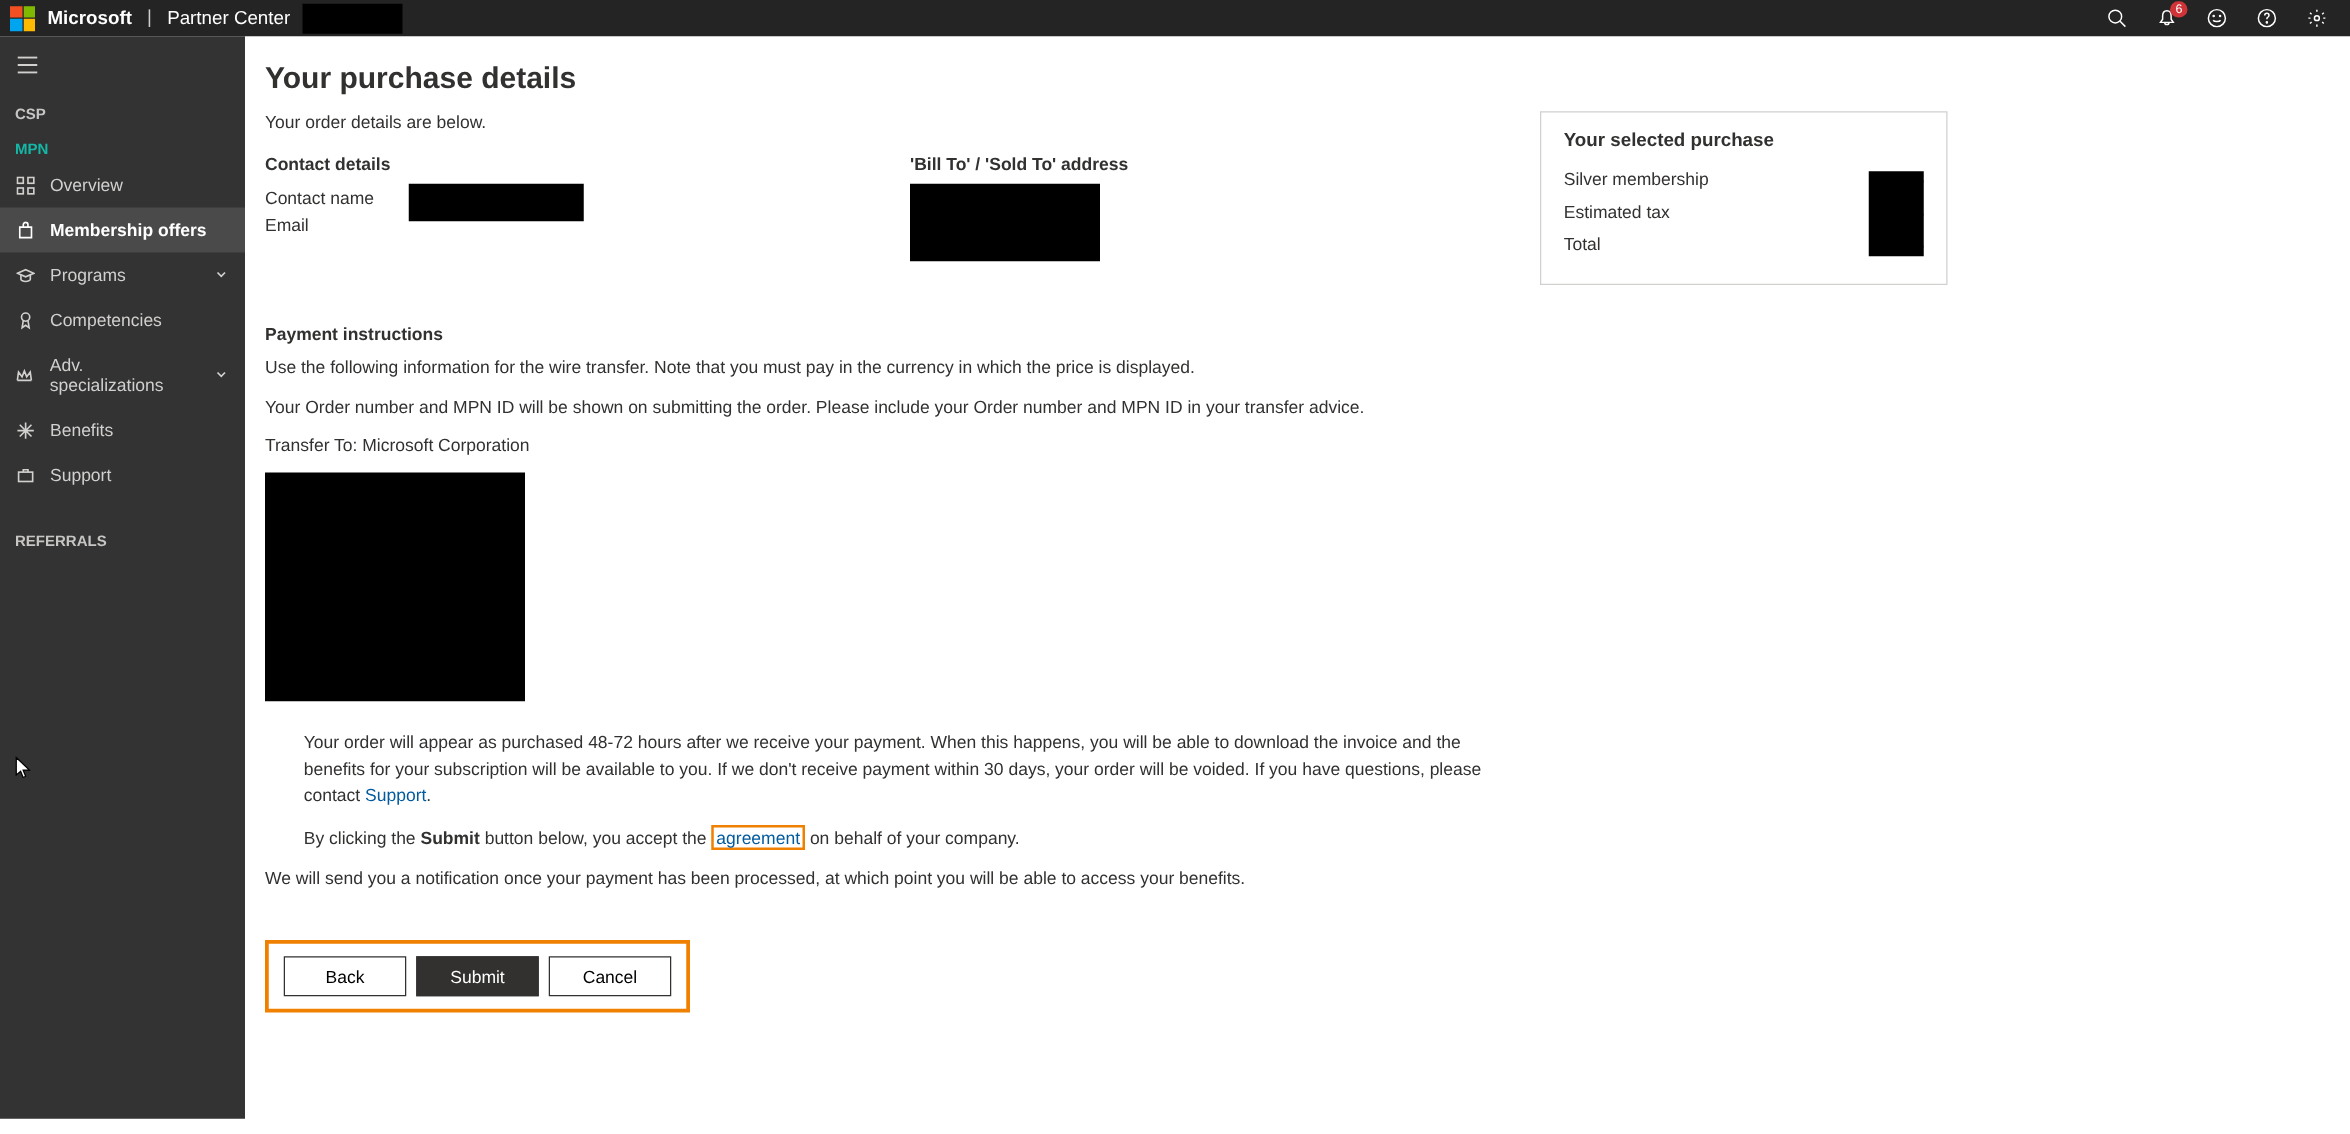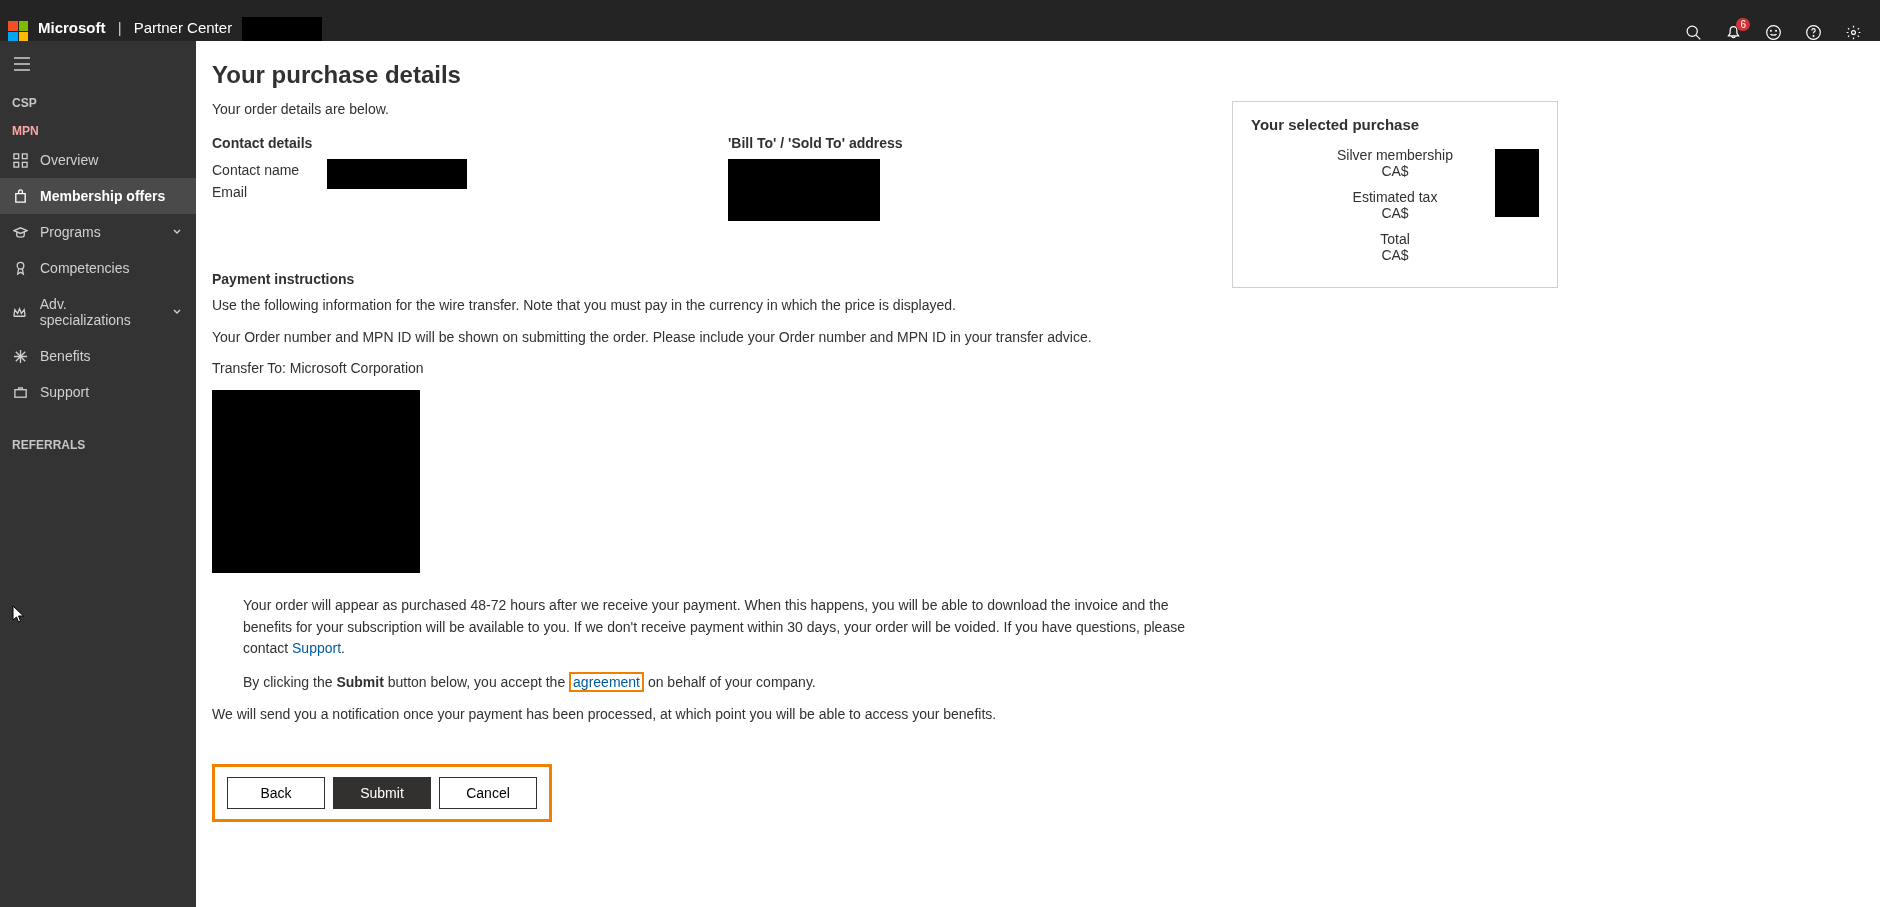--- a/index.html
+++ b/index.html
@@ -7,25 +7,25 @@
     font-family: "Segoe UI", Arial, sans-serif;
     font-size: 14px;
     color: #323130;
     background: #fff;
     width: 1880px;
     height: 907px;
     overflow: hidden;
   }
   
   .topbar {
-    height: 41px;
+    height: 29px;
     background: #242424;
     color: #fff;
     display: flex;
-    align-items: flex-end;
+    align-items: center;
     padding: 0 12px 0 8px;
   }
   .ms-logo {
     width: 20px; height: 20px;
     display: grid;
     grid-template-columns: 1fr 1fr;
     grid-template-rows: 1fr 1fr;
     gap: 1px;
     margin-right: 10px;
   }
@@ -117,21 +117,21 @@
   }
   .btn.primary { background:#323130; color:#fff;}
   
   .summary {
     border:1px solid #d2d0ce;
     padding: 14px 18px;
     width: 326px;
     margin-top: 40px;
   }
   .summary h3 { font-size:15px; font-weight:700; margin-bottom:14px;}
-  .summary-row { display:flex; justify-content:space-between; align-items:center; margin-bottom:10px;flex-direction:column;}
+  .summary-row { display:flex; justify-content:space-between; align-items:center; margin-bottom:10px;}
   .summary-row .val { display:flex; align-items:center; gap:2px;}
   .summary-rows { position:relative;}
   .tall-redact-box {
     position:absolute; right:0; top:2px;
     width:44px; height:68px; background:#000;
   }
   
   .cursor { position:absolute; left:12px; top:605px; pointer-events:none;}
   .cursor svg { width:14px; height:18px;}
 </style>
@@ -195,21 +195,21 @@
   <div class="sidebar">
     <div class="hamburger">
       <svg viewBox="0 0 16 14">
           <line x1="0" y1="1" x2="16" y2="1"></line>
           <line x1="0" y1="7" x2="16" y2="7"></line>
           <line x1="0" y1="13" x2="16" y2="13"></line>
         </svg>
     </div>
 
     <div class="side-section-label">CSP</div>
-    <div class="side-section-label" style="color:#fca5a5;">MPN</div>
+    <div class="side-section-label" style="color:#14b8a6;">MPN</div>
 
     <div class="side-item">
       <span class="icon">
           <svg viewBox="0 0 16 16">
             <rect x="1" y="1" width="5" height="5"></rect>
             <rect x="10" y="1" width="5" height="5"></rect>
             <rect x="1" y="10" width="5" height="5"></rect>
             <rect x="10" y="10" width="5" height="5"></rect>
           </svg>
         </span>

